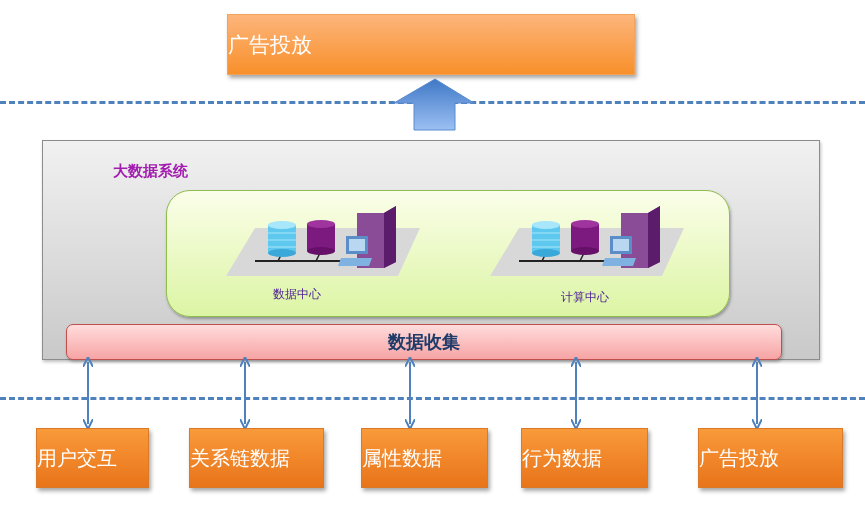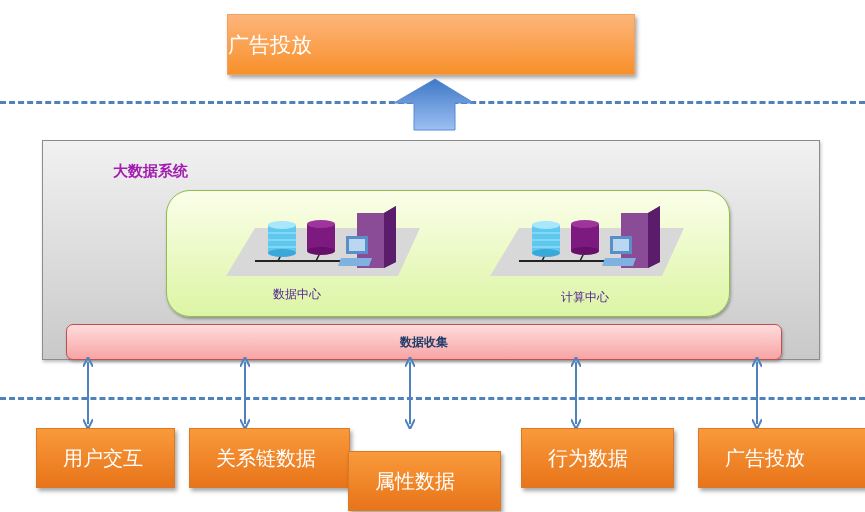--- a/index.html
+++ b/index.html
@@ -4,23 +4,23 @@
 <style>
   html,body{margin:0;padding:0;}
   body{width:865px;height:512px;position:relative;background:#fff;overflow:hidden;font-family:"DejaVu Sans","Liberation Sans",sans-serif;}
   .abs{position:absolute;}
   .orange{background:linear-gradient(#f99a3a,#e8741a);color:#fff;display:flex;align-items:center;justify-content:flex-start;border:1px solid #d97a2a;box-shadow:2px 3px 4px rgba(0,0,0,0.35);}
   .top-box{left:227px;top:14px;width:406px;height:59px;background:linear-gradient(#fdb57b,#f8902b);border:1px solid #f1a35c;font-size:21px;}
   .dash{left:0;width:865px;height:0;border-top:3px dashed #4f81bd;}
   .sys{left:42px;top:140px;width:776px;height:218px;background:linear-gradient(#f1f1f1,#c9c9c9);border:1px solid #8c8c8c;box-shadow:1px 2px 3px rgba(0,0,0,0.25);}
   .sys-title{left:93px;top:162px;font-size:15px;font-weight:bold;color:#a21caf;margin-left:20px;}
   .green{left:166px;top:190px;width:562px;height:125px;border-radius:24px;border:1px solid #8fbd4f;background:linear-gradient(#fbfee9,#dcf5a4);box-shadow:1px 2px 3px rgba(0,0,0,0.3);}
-  .collect{left:66px;top:324px;width:714px;height:34px;border-radius:7px;border:1px solid #c0504d;background:linear-gradient(#ffdcdc,#f7a4a4);display:flex;align-items:center;justify-content:center;font-size:12px;font-weight:bold;color:#1f3b6a;box-shadow:1px 2px 3px rgba(0,0,0,0.25);}
+  .collect{left:66px;top:324px;width:714px;height:34px;border-radius:7px;border:1px solid #c0504d;background:linear-gradient(#ffdcdc,#f7a4a4);display:flex;align-items:center;justify-content:center;font-size:18px;font-weight:bold;color:#1f3b6a;box-shadow:1px 2px 3px rgba(0,0,0,0.25);}
   .center-label{font-size:12px;color:#4c1d95;}
-  .src{top:428px;height:58px;font-size:20px;padding-left:26px;}
+  .src{top:428px;height:58px;font-size:20px;}
   svg{position:absolute;left:0;top:0;}
 </style>
 </head>
 <body>
 
 <div class="abs orange top-box">
   <span>广告投放</span>
 </div>
 
 <div class="abs dash" style="top:101px;"></div>
@@ -101,21 +101,21 @@
   <line x1="576" y1="362" x2="576" y2="424" stroke="#4f81bd" stroke-width="2" marker-start="url(#ah)" marker-end="url(#ah)"></line>
   <line x1="757" y1="362" x2="757" y2="424" stroke="#4f81bd" stroke-width="2" marker-start="url(#ah)" marker-end="url(#ah)"></line>
 </svg>
 
 <div class="abs orange src" style="left:36px;width:111px;">
   <span>用户交互</span>
 </div>
 <div class="abs orange src" style="left:189px;width:133px;">
   <span>关系链数据</span>
 </div>
-<div class="abs orange src" style="left:348px;width:125px;margin-top:23px;">
+<div class="abs orange src" style="left:361px;width:125px;">
   <span>属性数据</span>
 </div>
 <div class="abs orange src" style="left:521px;width:125px;">
   <span>行为数据</span>
 </div>
 <div class="abs orange src" style="left:698px;width:143px;">
   <span>广告投放</span>
 </div>
 
 </body></html>

